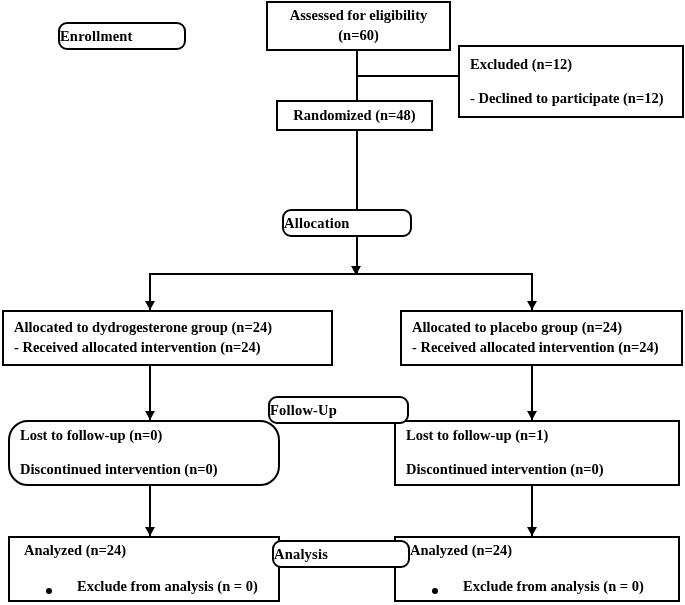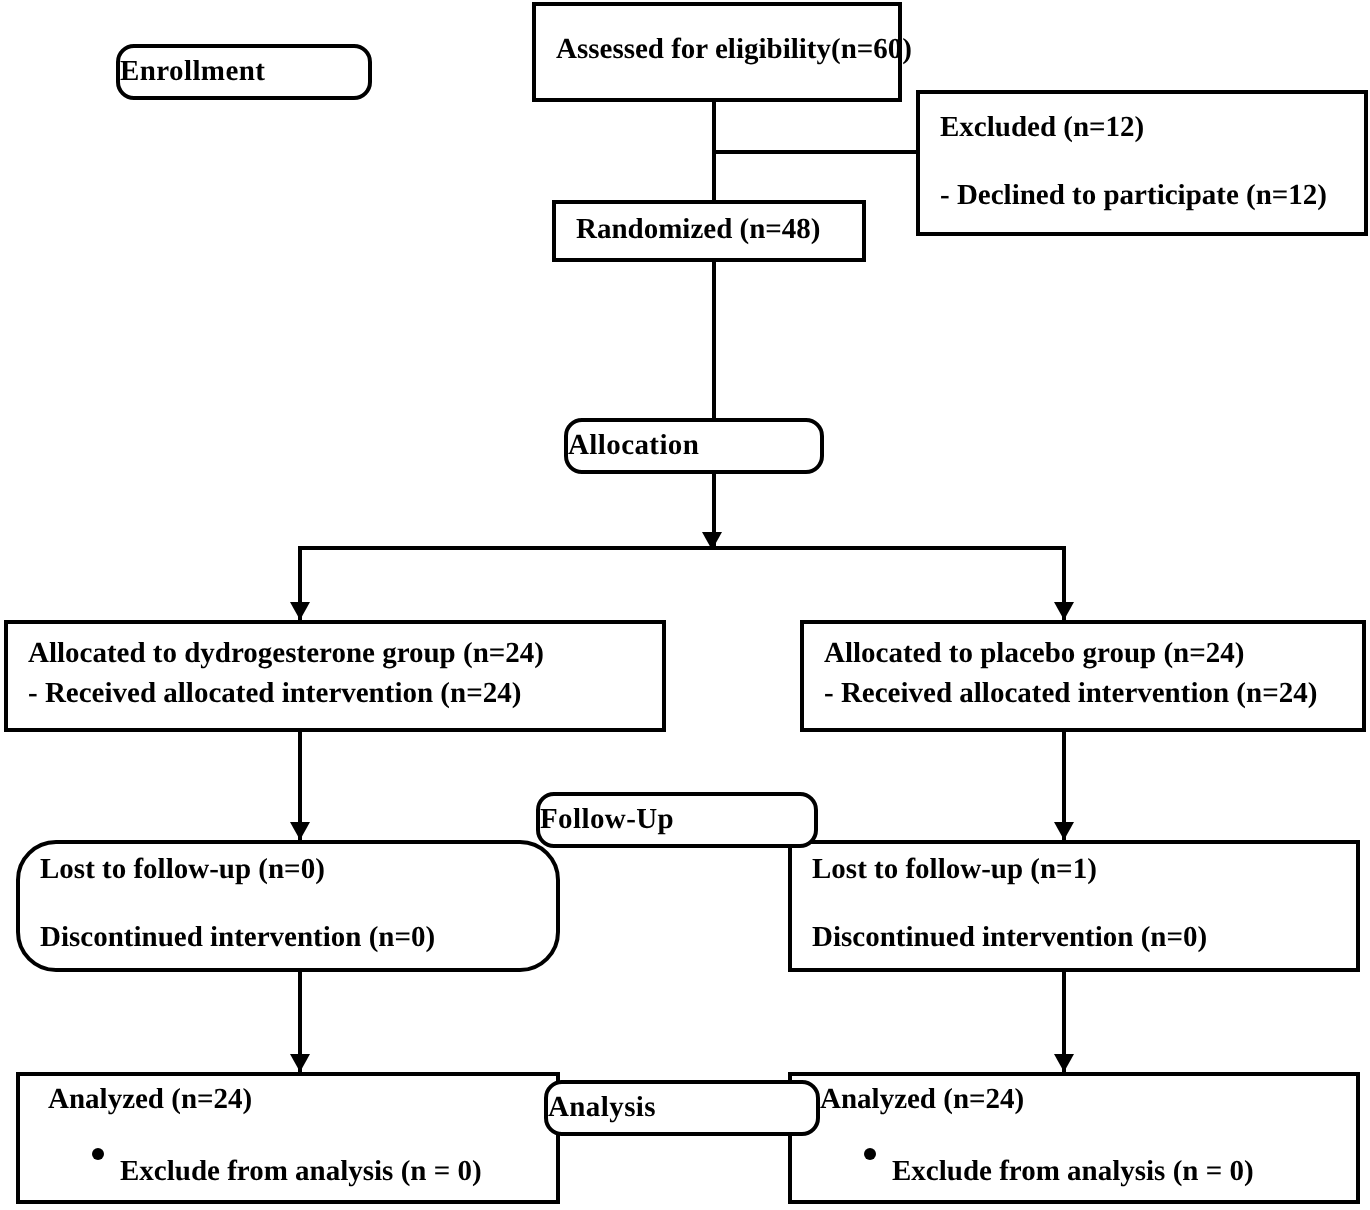--- a/index.html
+++ b/index.html
@@ -39,34 +39,36 @@
     z-index: 6;
   }
   
   .box {
     padding: 7px 10px;
     font-size: 14.5px;
     line-height: 1.35;
   }
   .box.center {
     display: flex;
+    flex-direction: column;
     align-items: center;
+    justify-content: center;
     text-align: center;
   }
   .box.left {
     display: flex;
     flex-direction: column;
     justify-content: center;
     text-align: left;
   }
   .box.left.gap .txt + .txt { margin-top: 14px; }
   .bullet-row {
     display: flex;
-    align-items: flex-start;
-    gap: 8px;
+    align-items: flex-end;
+    gap: 25px;
     padding-left: 22px;
     margin-top: 16px;
   }
   .bullet-dot {
     width: 6px;
     height: 6px;
     background: #000;
     border-radius: 50%;
     flex: 0 0 6px;
     position: relative;

